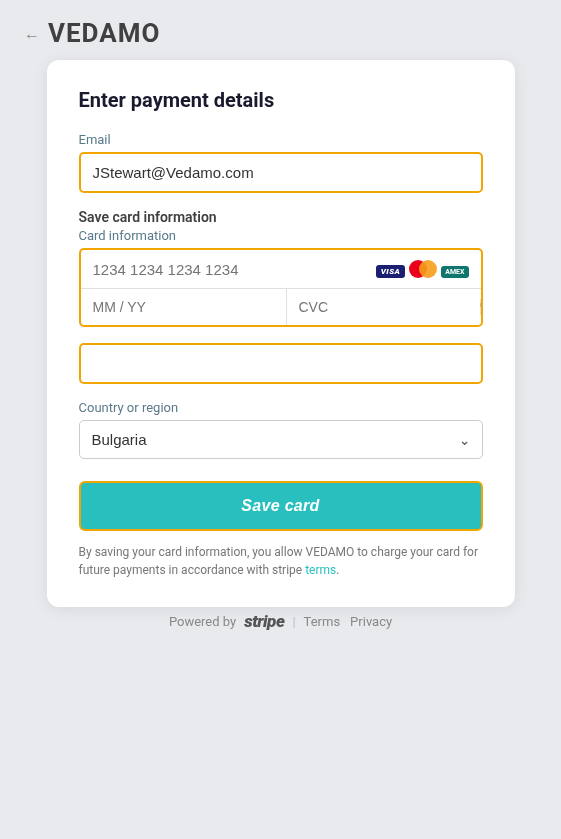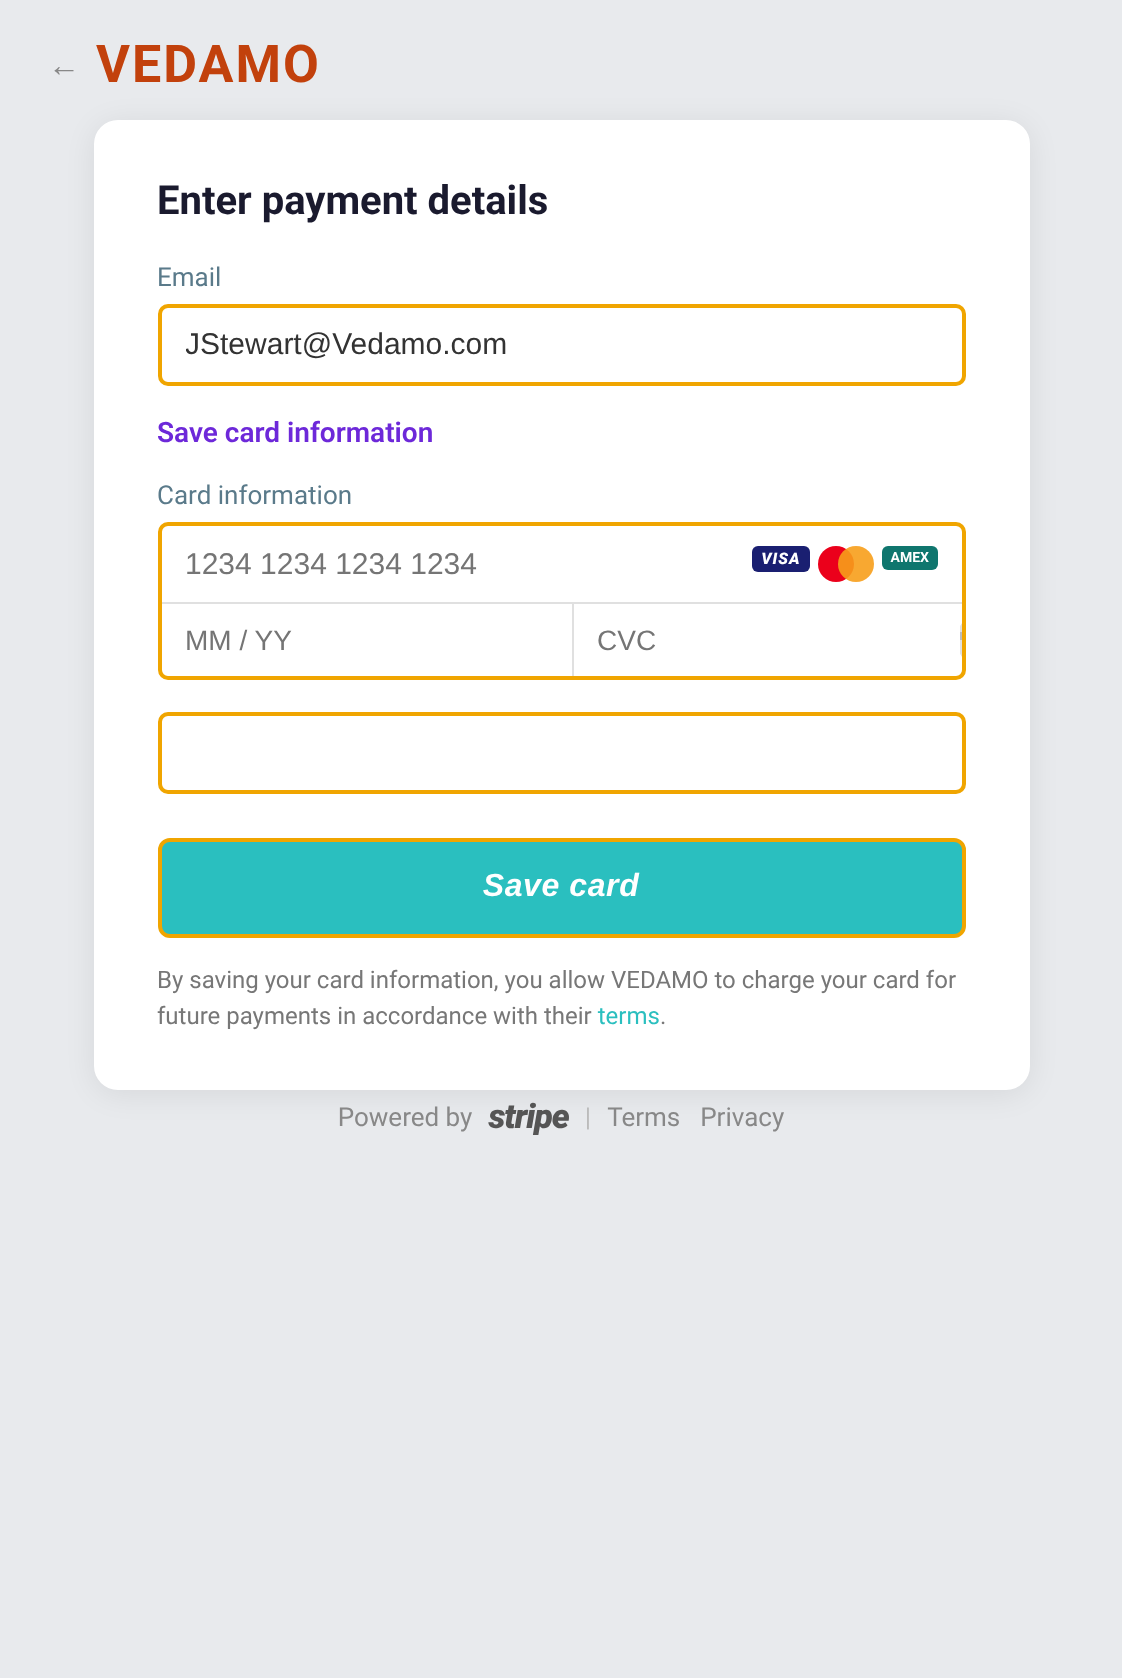--- a/index.html
+++ b/index.html
@@ -26,21 +26,21 @@
     .back-arrow {
       color: #888;
       font-size: 16px;
       margin-right: 8px;
       cursor: pointer;
     }
 
     .logo-text {
       font-size: 26px;
       font-weight: 700;
-      color: #c2410c;
+      color: #404040;
       letter-spacing: 1px;
     }
 
     .card-container {
       background: #fff;
       border-radius: 12px;
       padding: 28px 32px 28px 32px;
       width: 468px;
       box-shadow: 0 2px 16px rgba(0,0,0,0.08);
     }
@@ -65,23 +65,23 @@
       border-radius: 5px;
       padding: 10px 12px;
       font-size: 15px;
       color: #333;
       outline: none;
     }
 
     .section-title {
       font-size: 14px;
       font-weight: 600;
-      color: #6d28d9;
+      color: #404040;
       margin-top: 16px;
-      margin-bottom: 16px;
+      margin-bottom: 3px;
     }
 
     .card-info-box {
       border: 2px solid #f0a500;
       border-radius: 5px;
       overflow: hidden;
     }
 
     .card-number-row {
       display: flex;
@@ -94,21 +94,21 @@
       flex: 1;
       border: none;
       outline: none;
       font-size: 15px;
       color: #aaa;
       background: transparent;
     }
 
     .card-icons {
       display: flex;
-      align-items: flex-start;
+      align-items: flex-end;
       gap: 4px;
     }
 
     .card-icon-visa {
       background: #1a1f71;
       color: #fff;
       font-size: 8px;
       font-weight: 900;
       font-style: italic;
       padding: 2px 5px;
@@ -358,27 +358,40 @@
       </div>
     </div>
   </div>
 
   
   <div class="name-field-wrapper">
     <input class="input-field" type="text" placeholder="" style="">
   </div>
 
   
+  <div class="country-field-wrapper">
+    <label class="field-label">Country or region</label>
+    <div class="select-wrapper">
+      <select class="country-select">
+        <option>Bulgaria</option>
+        <option>United States</option>
+        <option>United Kingdom</option>
+        <option>Germany</option>
+        <option>France</option>
+      </select>
+      <span class="select-arrow">⌄</span>
+    </div>
+  </div>
 
   
   <button class="save-btn">Save card</button>
 
   
   <div class="disclaimer">
-    <span>By saving your card information, you allow VEDAMO to charge your card for future payments in accordance with their </span><a href="#">terms</a><span>.</span>
+    <span>By saving your card information, you allow VEDAMO to charge your card for future payments in accordance with stripe </span><a href="#">terms</a><span>.</span>
   </div>
 
 </div>
 
 <div class="footer">
   <span class="powered-by">Powered by</span>
   <span class="stripe-logo">stripe</span>
   <span class="footer-divider">|</span>
   <div class="footer-links">
     <a class="footer-link" href="#">Terms</a>

